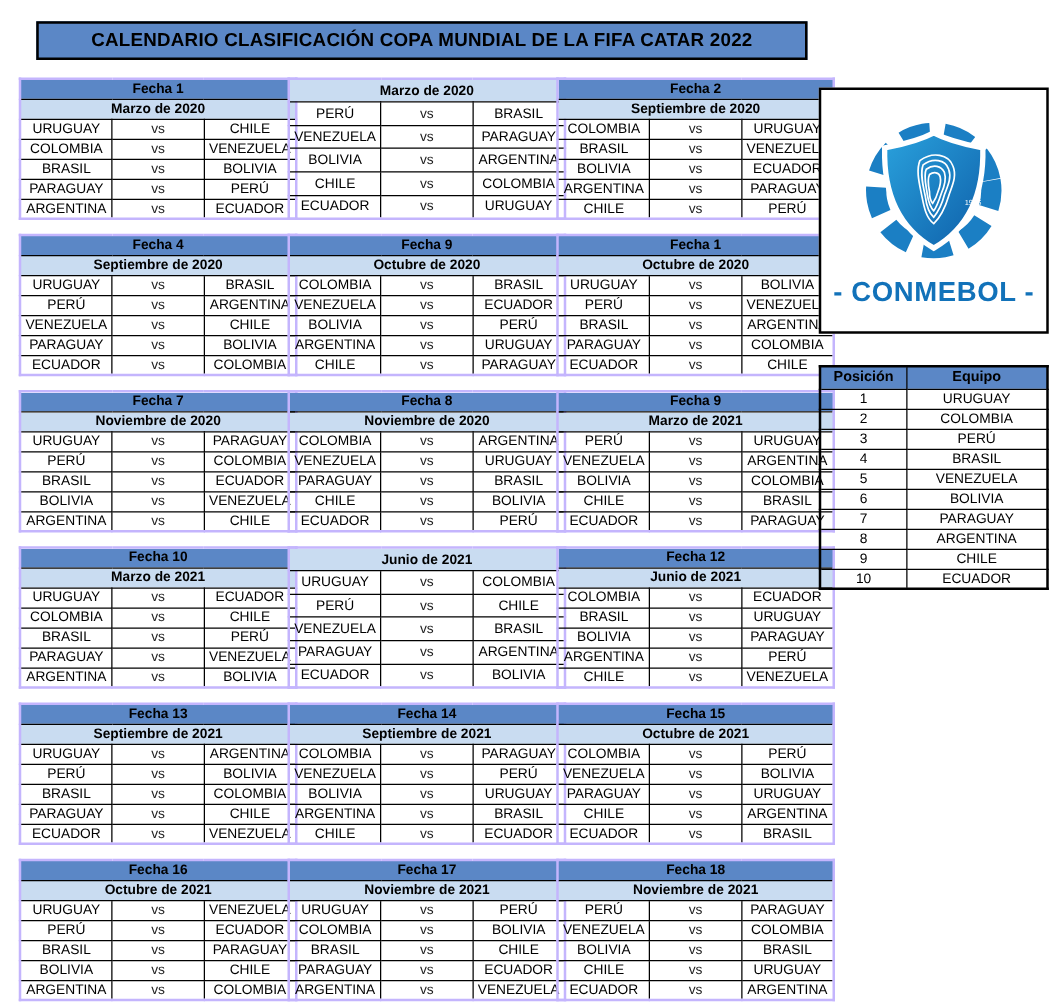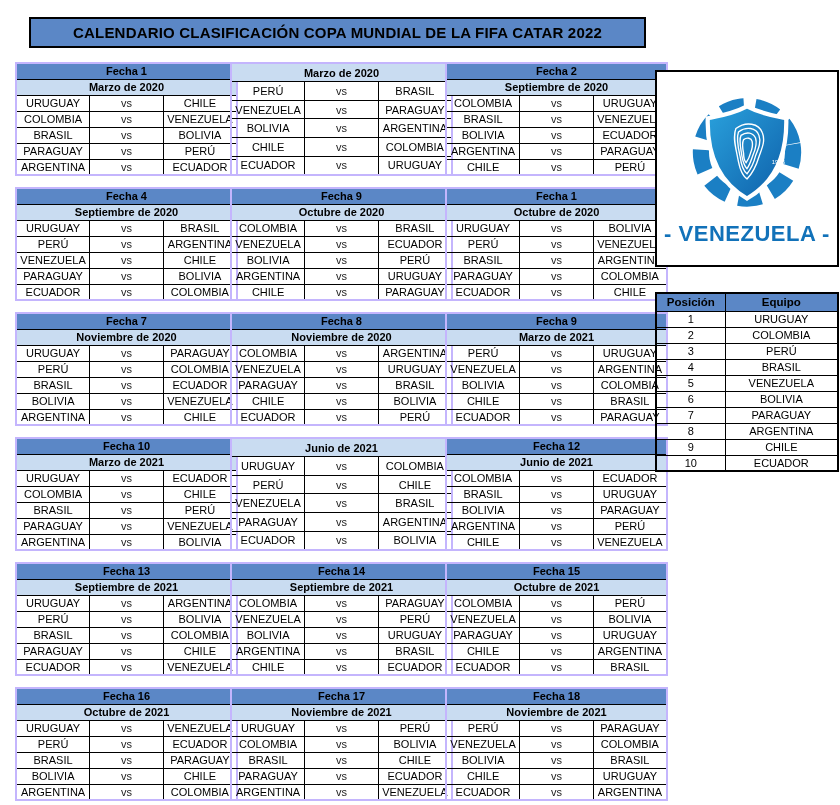--- a/index.html
+++ b/index.html
@@ -741,21 +741,21 @@
       <circle cx="95" cy="72" r="54" fill="none" stroke="#1B7FC4" stroke-width="19" stroke-dasharray="26 13" transform="rotate(-10 95 72)"></circle>
       <path d="M95 18 C112 27 131 30 141 32 C142 68 133 104 95 126 C57 104 48 68 49 32 C59 30 78 27 95 18 Z" fill="url(#sg)" stroke="#ffffff" stroke-width="5"></path>
       <g fill="none" stroke="#ffffff" stroke-width="1.6">
         <path d="M82 44 c12 -9 27 -6 31 5 c4 10 -1 19 -4 28 c-3 10 -8 20 -14 26 c-7 -5 -9 -15 -11 -25 c-2 -11 -6 -24 -2 -34 z"></path>
         <path d="M85 48 c9 -7 21 -5 24 4 c3 8 -1 16 -4 24 c-2 8 -6 16 -10 21 c-5 -4 -7 -12 -8 -20 c-2 -9 -5 -21 -2 -29 z"></path>
         <path d="M88 52 c7 -5 14 -3 17 3 c2 6 0 13 -3 20 c-2 6 -4 12 -7 16 c-3 -3 -5 -9 -6 -15 c-1 -8 -4 -18 -1 -24 z"></path>
         <path d="M91 57 c4 -3 9 -2 10 2 c1 4 0 9 -2 14 c-1 4 -3 8 -5 11 c-2 -2 -3 -6 -3 -11 c-1 -5 -2 -12 0 -16 z"></path>
       </g>
       <text x="124" y="86" font-size="7" fill="#ffffff">1916</text>
     </svg>
-    <div class="conmebol-wordmark">- VENEZUELA -</div>
+    <div class="conmebol-wordmark">- CONMEBOL -</div>
   </div>
 
   <table class="standings">
     <thead>
       <tr>
         <th class="pos-col">Posición</th>
         <th>Equipo</th>
       </tr>
     </thead>
     <tbody>

